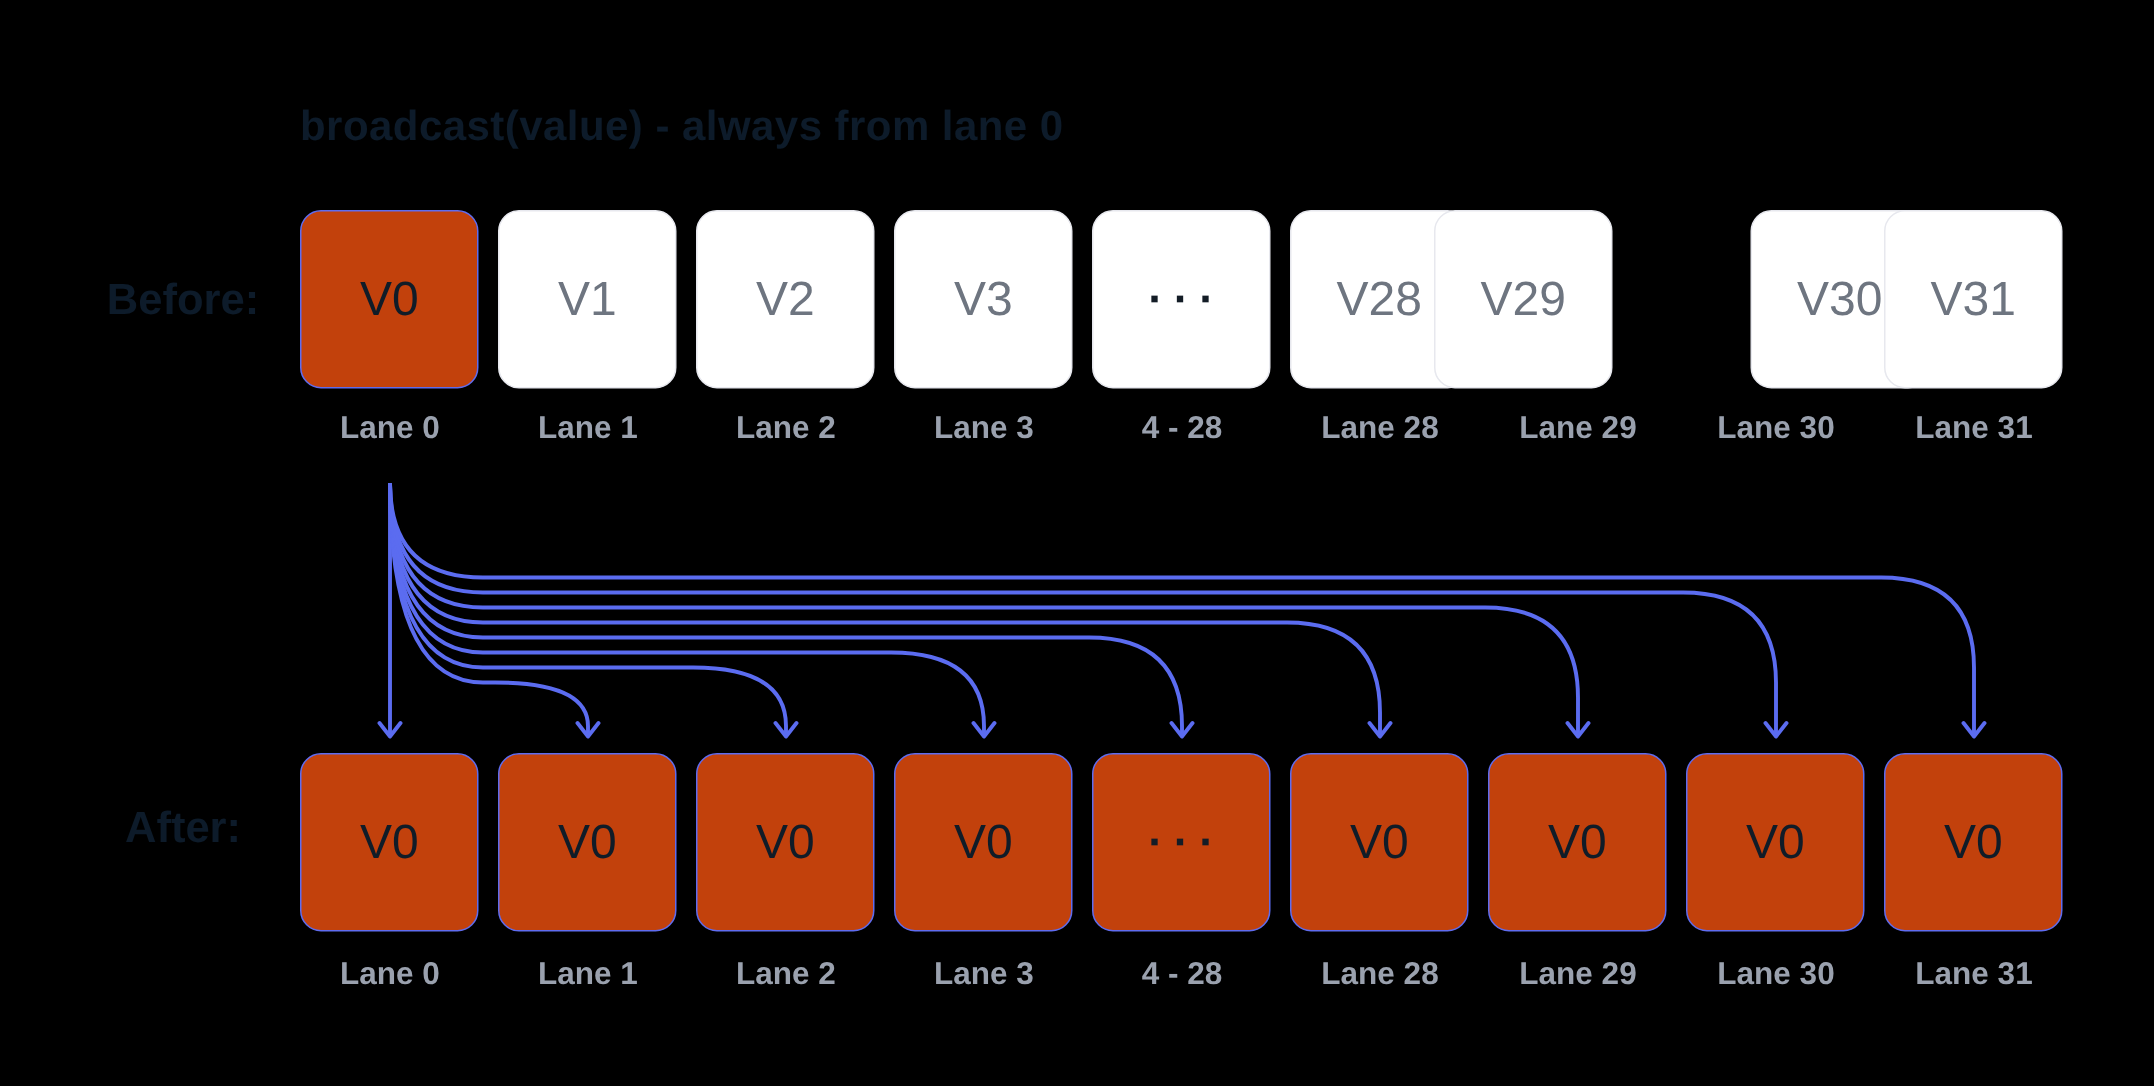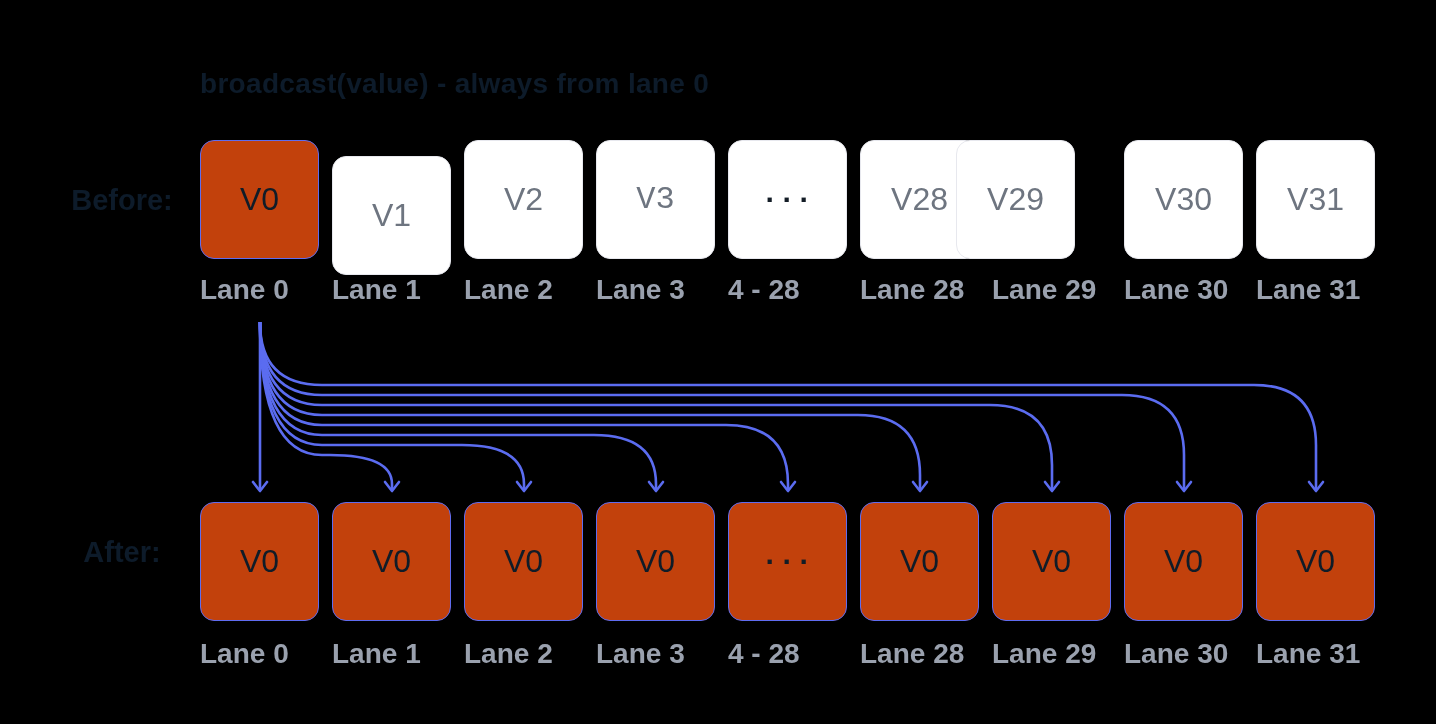--- a/index.html
+++ b/index.html
@@ -64,22 +64,22 @@
     color: #131c26;
     font-size: 30px;
     font-weight: 700;
     letter-spacing: 7px;
   }
   .cell.ellipsis .val { padding-left: 7px; }
 
   .lane-label {
     position: absolute;
     width: 120px;
-    text-align: left;
-    font-size: 28px;
+    text-align: center;
+    font-size: 21px;
     font-weight: 600;
     color: #9aa1ae;
   }
   #arrows {
     position: absolute;
     left: 0; top: 0;
     pointer-events: none;
   }
 </style>
 </head>
@@ -111,37 +111,37 @@
 
   <div id="cells">
       <div class="cell active" style="left: 200px; top: 140px;">
         <span class="val">V0</span>
       </div>
       <div class="lane-label" style="left: 200px; top: 274px;">Lane 0</div>
       <div class="cell active" style="left: 200px; top: 502px;">
         <span class="val">V0</span>
       </div>
       <div class="lane-label" style="left: 200px; top: 638px;">Lane 0</div>
-      <div class="cell plain" style="left: 332px; top: 140px; margin-top: 16px;">
+      <div class="cell plain" style="left: 332px; top: 140px;">
         <span class="val">V1</span>
       </div>
       <div class="lane-label" style="left: 332px; top: 274px;">Lane 1</div>
       <div class="cell active" style="left: 332px; top: 502px;">
         <span class="val">V0</span>
       </div>
       <div class="lane-label" style="left: 332px; top: 638px;">Lane 1</div>
       <div class="cell plain" style="left: 464px; top: 140px;">
         <span class="val">V2</span>
       </div>
       <div class="lane-label" style="left: 464px; top: 274px;">Lane 2</div>
       <div class="cell active" style="left: 464px; top: 502px;">
         <span class="val">V0</span>
       </div>
       <div class="lane-label" style="left: 464px; top: 638px;">Lane 2</div>
-      <div class="cell plain" style="left: 596px; top: 140px; font-family: Liberation Mono, monospace;">
+      <div class="cell plain" style="left: 596px; top: 140px;">
         <span class="val">V3</span>
       </div>
       <div class="lane-label" style="left: 596px; top: 274px;">Lane 3</div>
       <div class="cell active" style="left: 596px; top: 502px;">
         <span class="val">V0</span>
       </div>
       <div class="lane-label" style="left: 596px; top: 638px;">Lane 3</div>
       <div class="cell plain ellipsis" style="left: 728px; top: 140px;">
         <span class="val">···</span>
       </div>
@@ -159,21 +159,21 @@
       </div>
       <div class="lane-label" style="left: 860px; top: 638px;">Lane 28</div>
       <div class="cell plain" style="left: 956px; top: 140px;">
         <span class="val">V29</span>
       </div>
       <div class="lane-label" style="left: 992px; top: 274px;">Lane 29</div>
       <div class="cell active" style="left: 992px; top: 502px;">
         <span class="val">V0</span>
       </div>
       <div class="lane-label" style="left: 992px; top: 638px;">Lane 29</div>
-      <div class="cell plain" style="left: 1124px; top: 140px;">
+      <div class="cell plain" style="left: 1167px; top: 140px;">
         <span class="val">V30</span>
       </div>
       <div class="lane-label" style="left: 1124px; top: 274px;">Lane 30</div>
       <div class="cell active" style="left: 1124px; top: 502px;">
         <span class="val">V0</span>
       </div>
       <div class="lane-label" style="left: 1124px; top: 638px;">Lane 30</div>
       <div class="cell plain" style="left: 1256px; top: 140px;">
         <span class="val">V31</span>
       </div>

